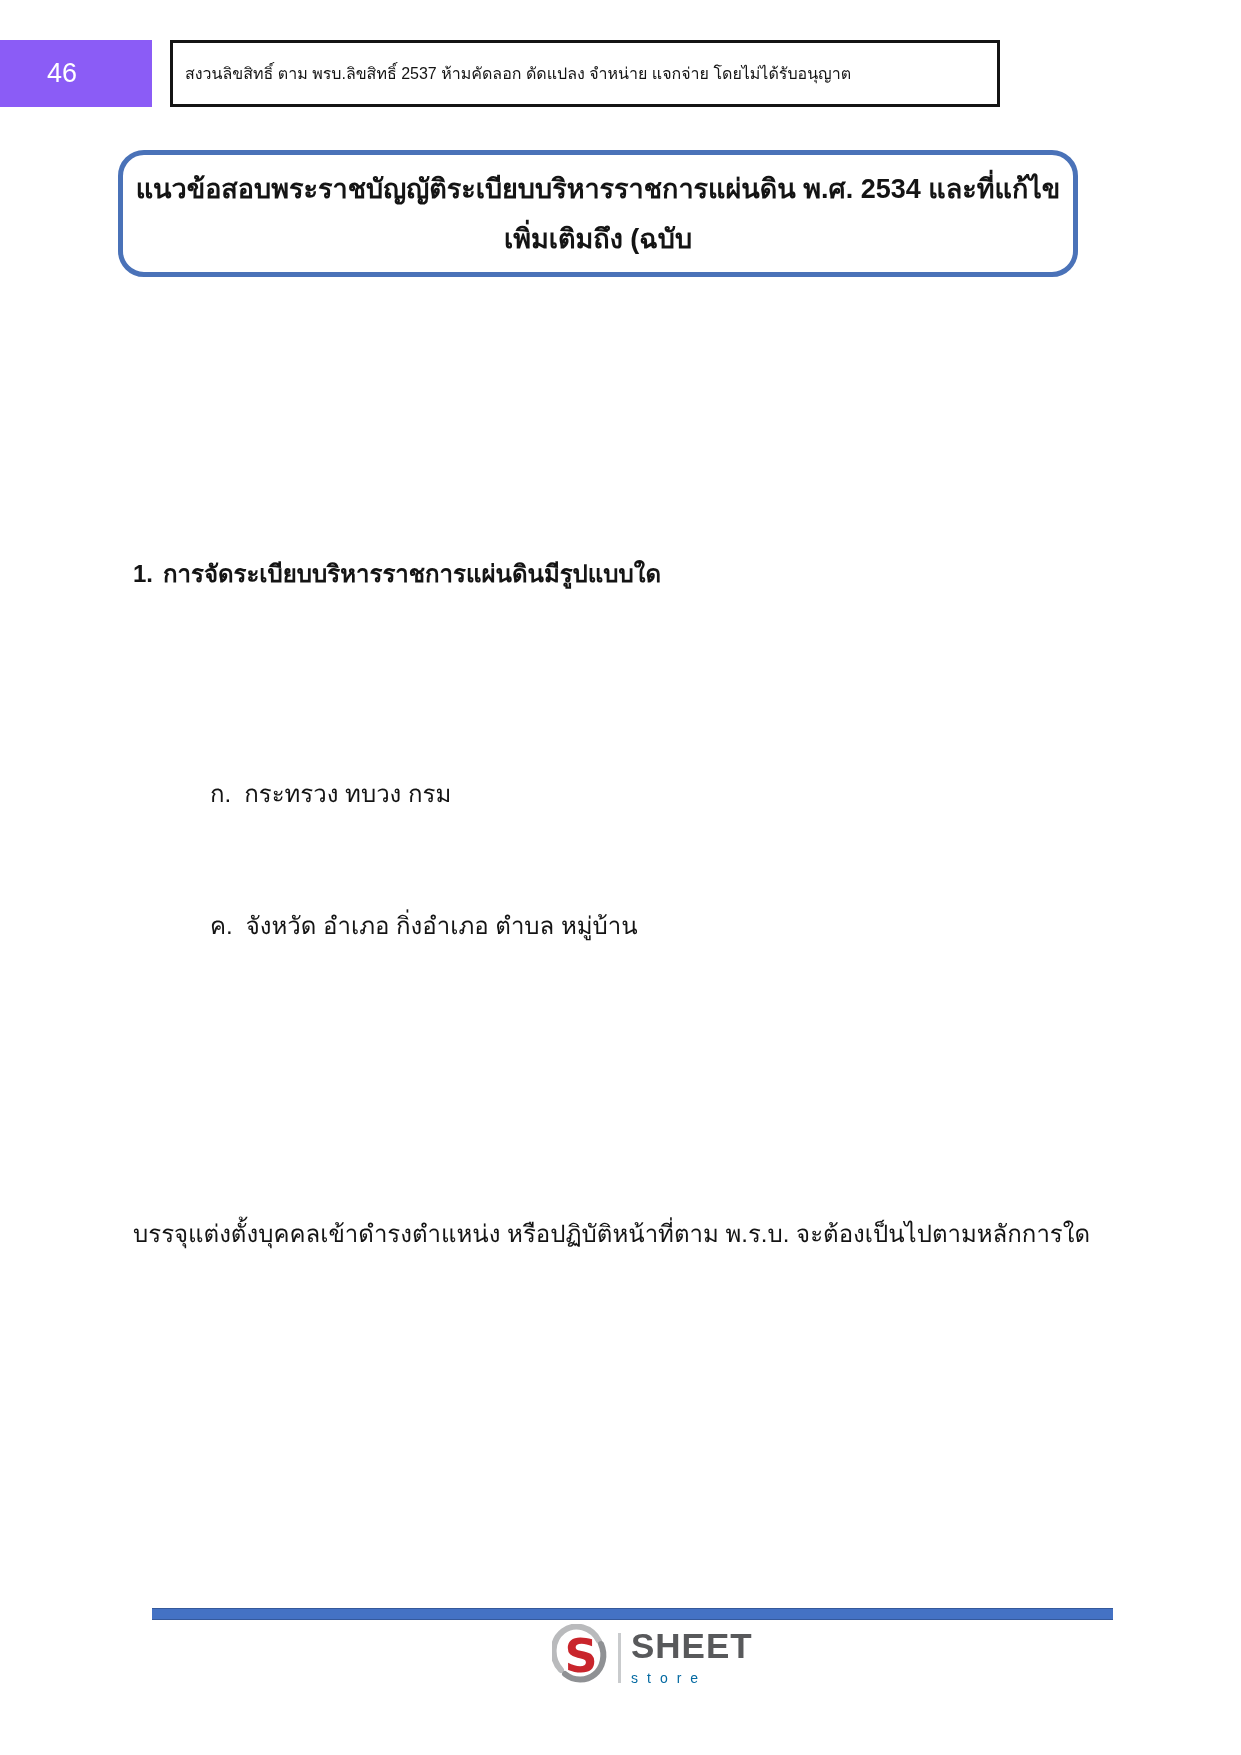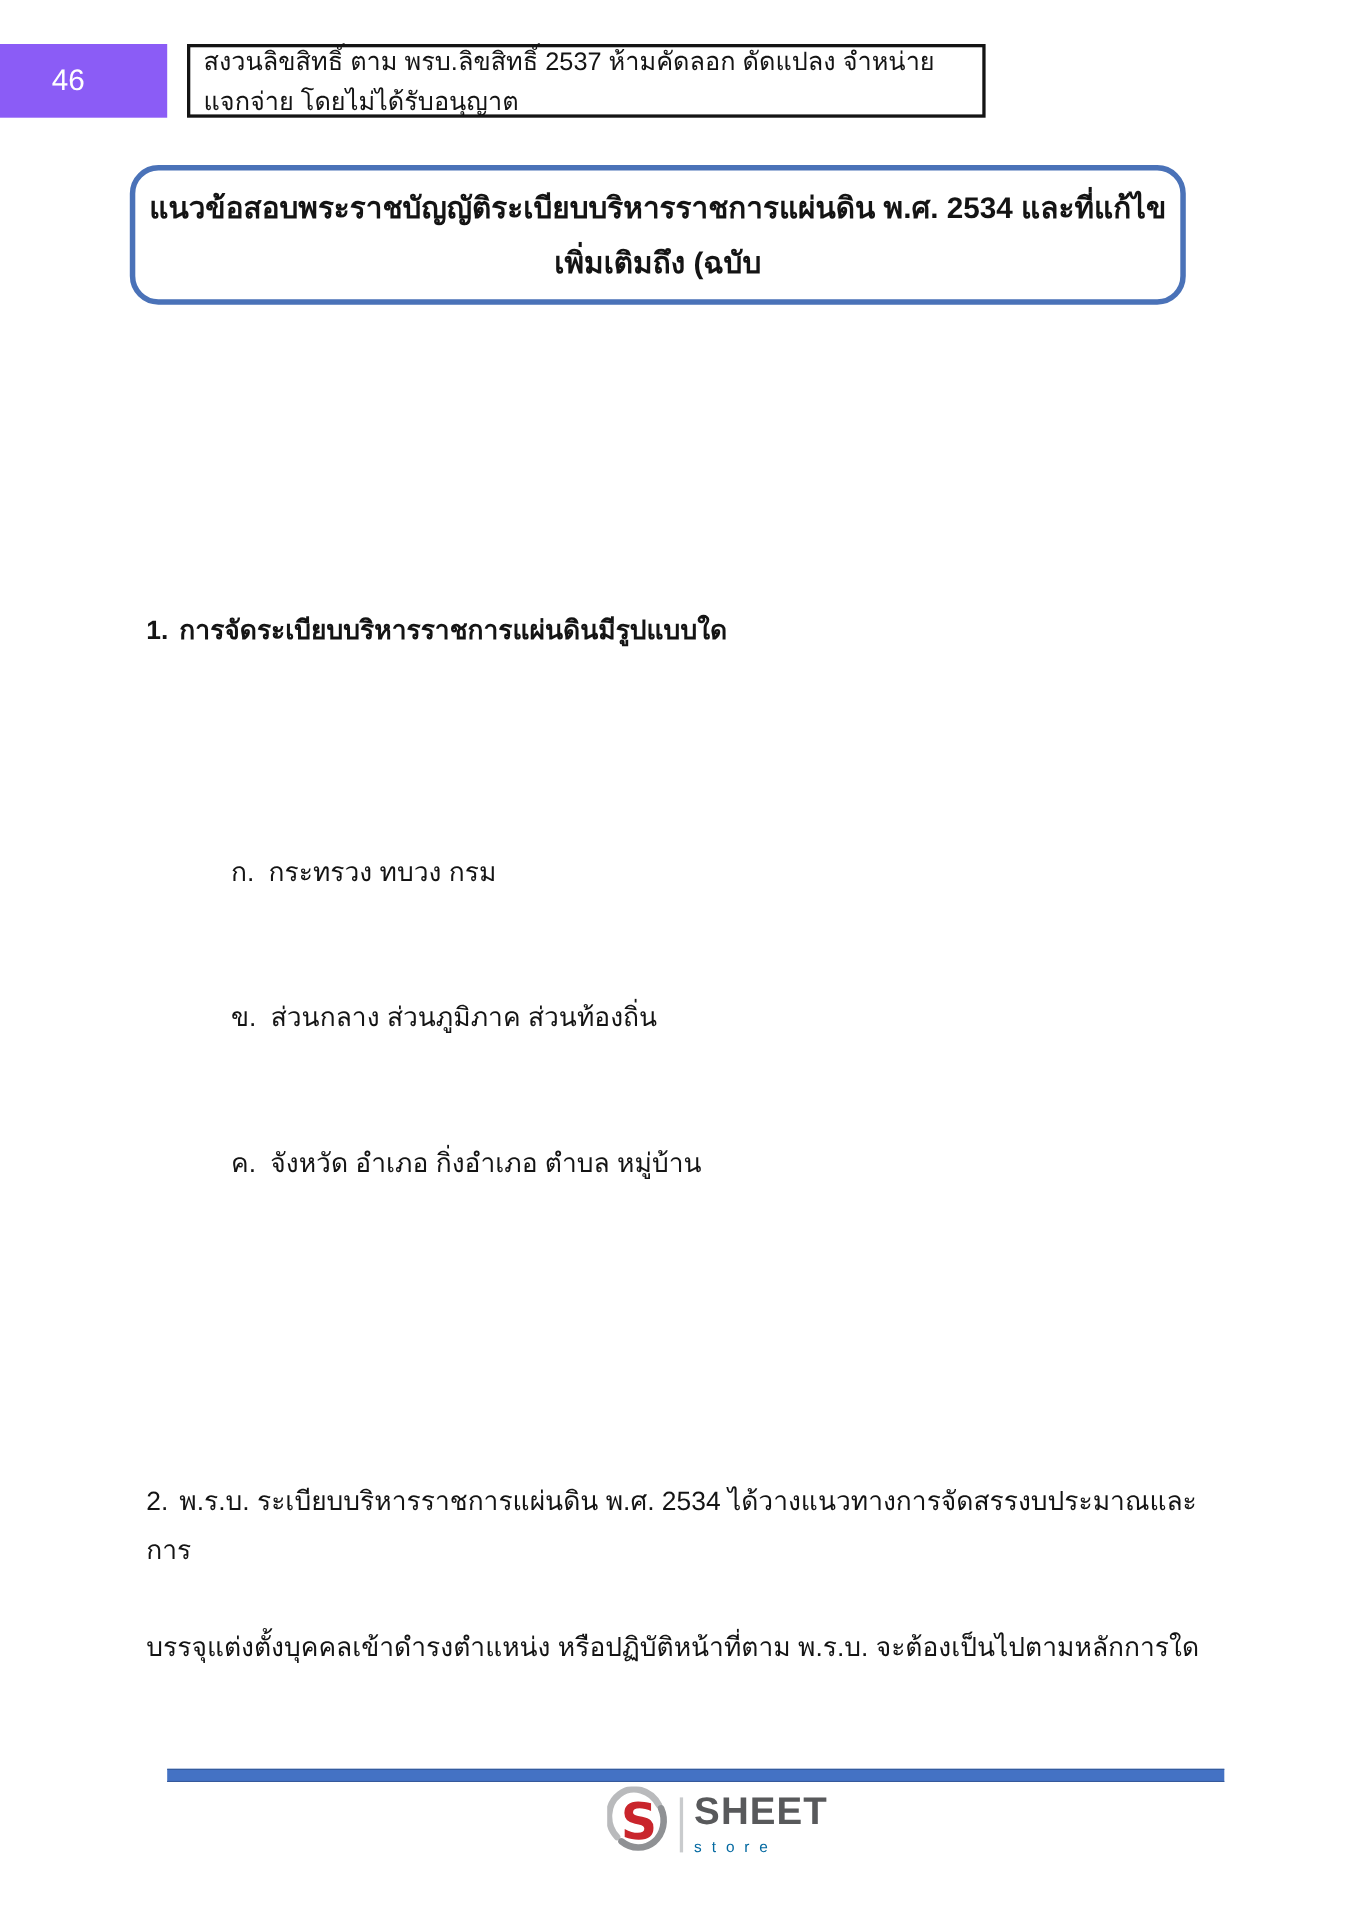--- a/index.html
+++ b/index.html
@@ -17,25 +17,25 @@
     position:absolute; left:0; top:40px;
     width:152px; height:67px;
     background:#8b5cf6;
     color:#ffffff;
     display:flex; align-items:center; justify-content:center;
     padding-right:28px; box-sizing:border-box;
     font-size:27px;
   }
   .copyright-box {
     position:absolute; left:170px; top:40px;
-    width:726px; height:67px;
+    width:830px; height:67px;
     border:3px solid #141414; box-sizing:border-box;
     display:flex; align-items:center;
     padding-left:12px;
-    font-size:23px;
+    font-size:16px;
     white-space:pre-wrap;
   }
 
   
   .title-box {
     position:absolute; left:118px; top:150px;
     width:960px; height:127px;
     border:5px solid #4a72b8; border-radius:26px;
     box-sizing:border-box;
     display:flex; flex-direction:column; justify-content:center; align-items:center;
@@ -98,26 +98,24 @@
     <div>แนวข้อสอบพระราชบัญญัติระเบียบบริหารราชการแผ่นดิน พ.ศ. 2534 และที่แก้ไขเพิ่มเติมถึง (ฉบับ</div>
   </div>
 
   <div class="content">
 
     
     <div class="qh">
       <div class="qline"><span class="qnum">1.</span><span>การจัดระเบียบบริหารราชการแผ่นดินมีรูปแบบใด</span></div>
     </div>
     <div class="opt-single"><span class="opt-label">ก.</span><span>กระทรวง ทบวง กรม</span></div>
-    <div class="opt-single"><span class="opt-label">ข.</span><span>ส่วนกลาง ส่วนภูมิภาค ส่วนท้องถิ่น</span></div>
     <div class="opt-single"><span class="opt-label">ค.</span><span>จังหวัด อำเภอ กิ่งอำเภอ ตำบล หมู่บ้าน</span></div>
 
     
     <div class="qh regular">
-      <div class="qline"><span class="qnum">2.</span><span>พ.ร.บ. ระเบียบบริหารราชการแผ่นดิน พ.ศ. 2534 ได้วางแนวทางการจัดสรรงบประมาณและการ</span></div>
       <div class="qline">บรรจุแต่งตั้งบุคคลเข้าดำรงตำแหน่ง หรือปฏิบัติหน้าที่ตาม พ.ร.บ. จะต้องเป็นไปตามหลักการใด</div>
     </div>
     
     
 
     
     
     
     
 

